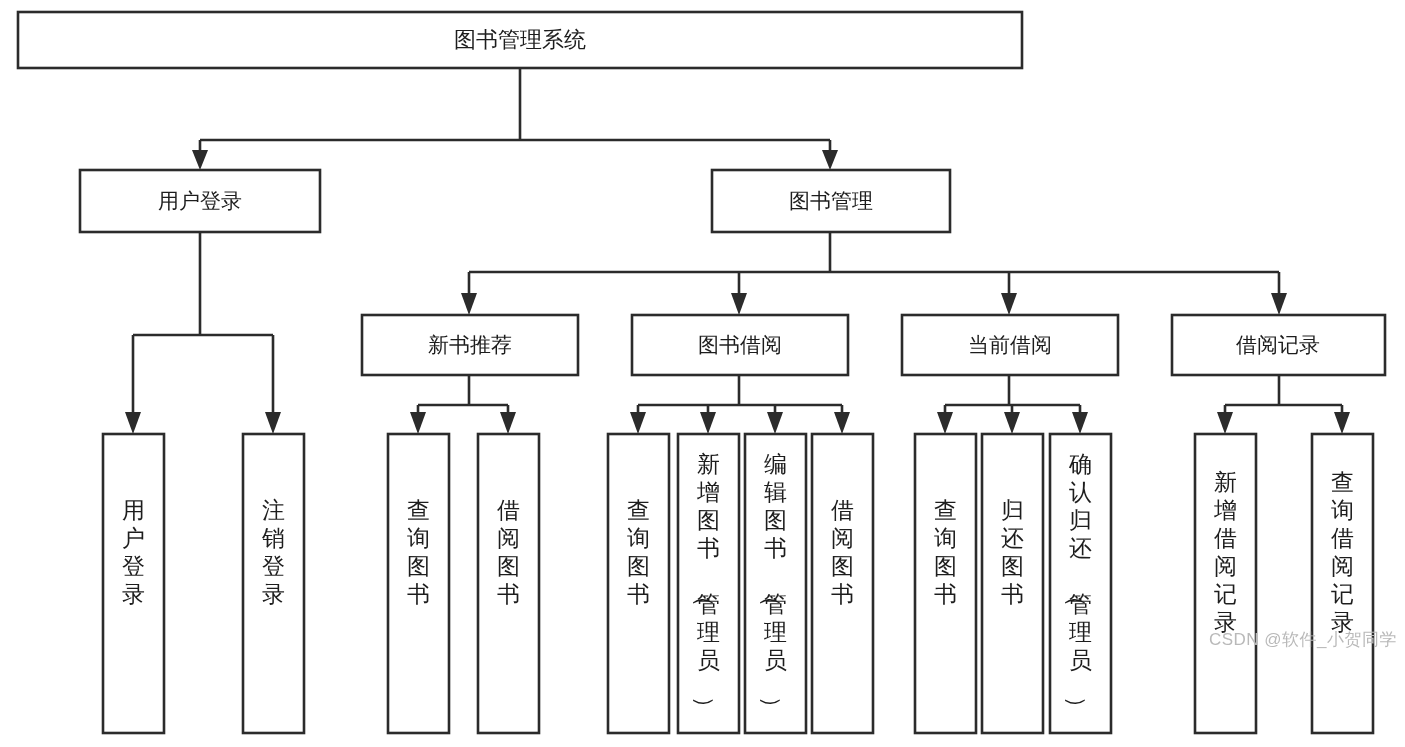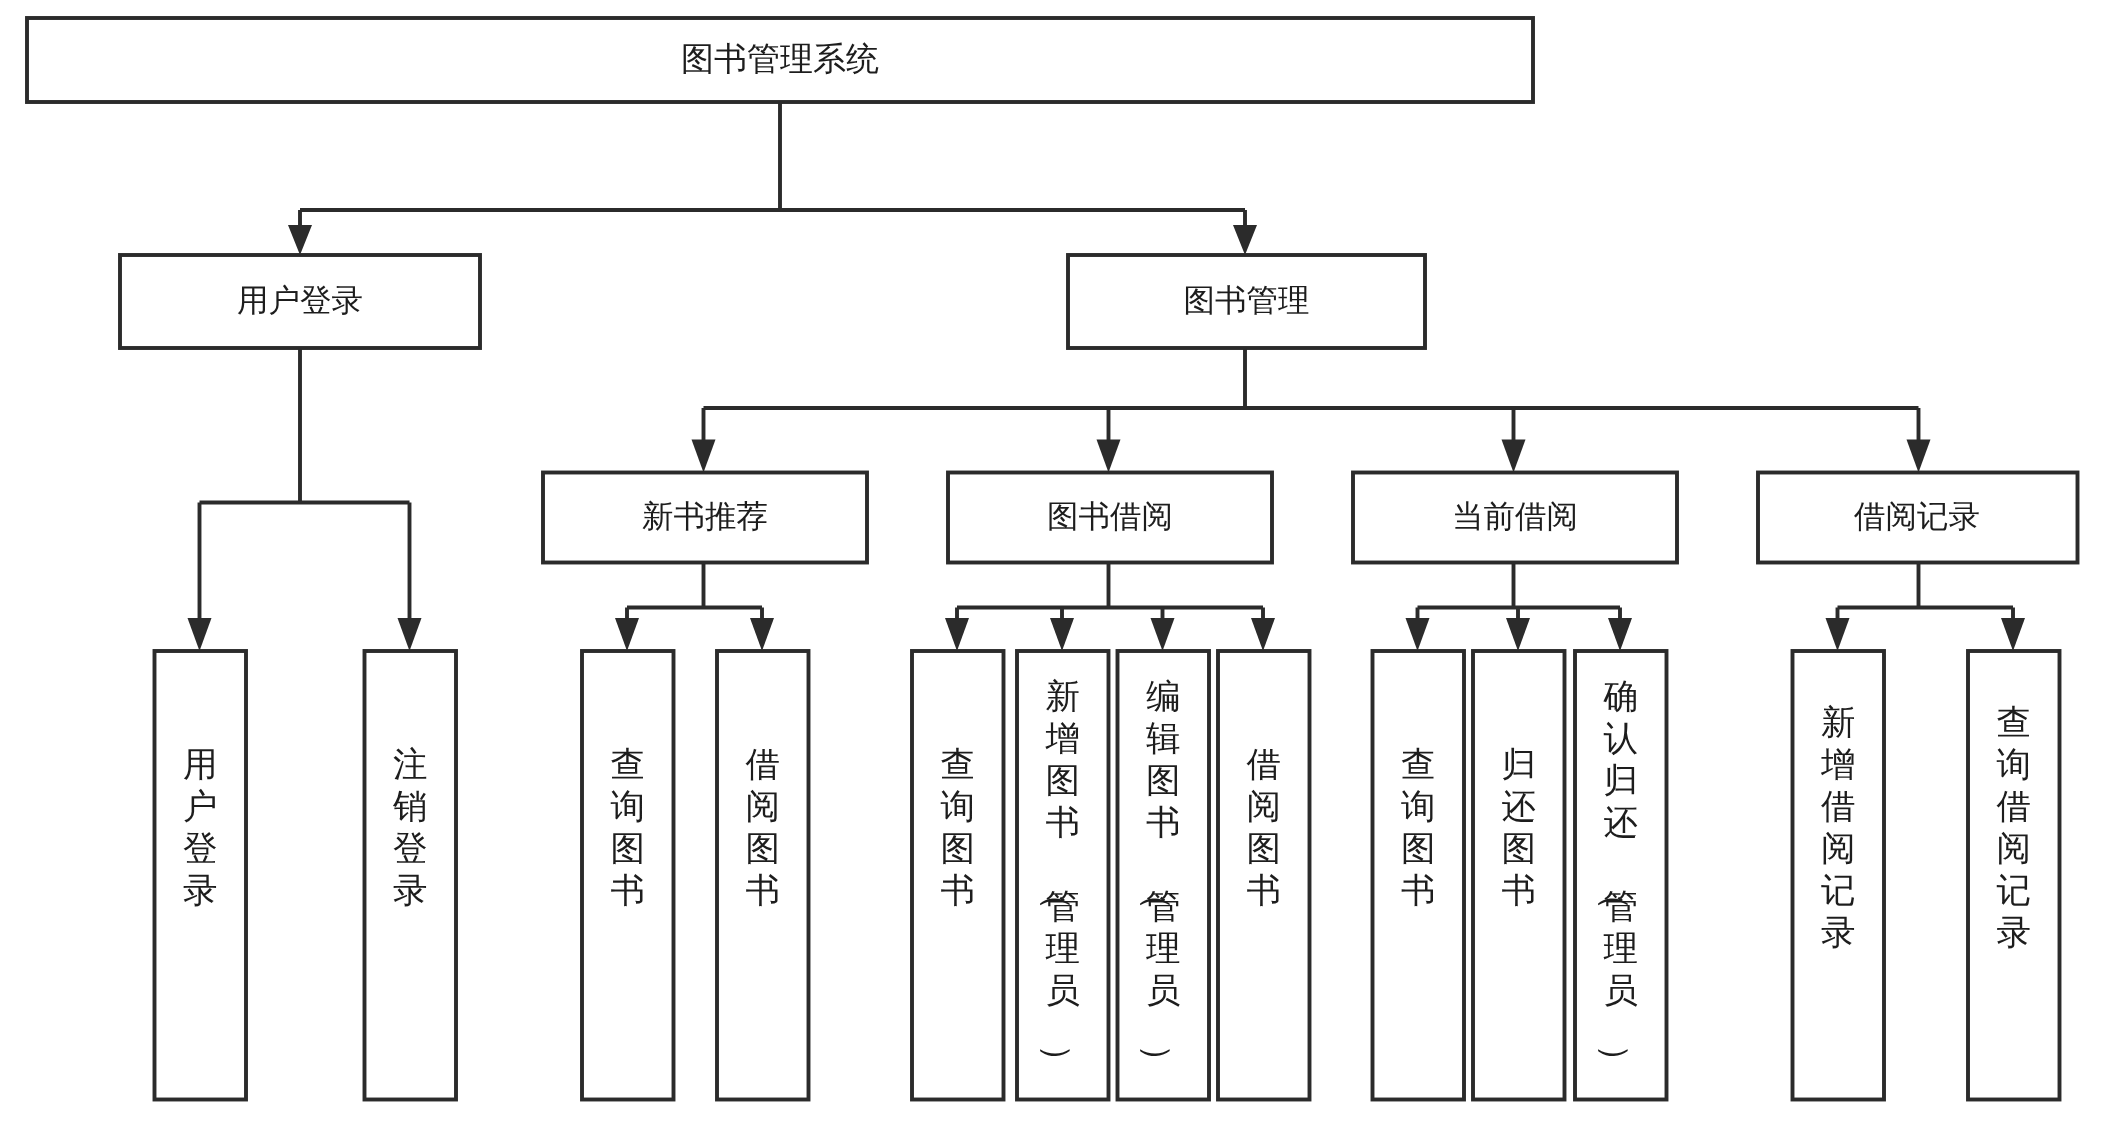--- a/index.html
+++ b/index.html
@@ -220,13 +220,14 @@
           <rect class="node-rect" x="1195" y="434" width="61" height="299"></rect>
           <text class="leaf-char" x="1225.5" y="483.5" aria-label="新增借阅记录"><tspan x="1225.5" dy="0">新</tspan><tspan x="1225.5" dy="28">增</tspan><tspan x="1225.5" dy="28">借</tspan><tspan x="1225.5" dy="28">阅</tspan><tspan x="1225.5" dy="28">记</tspan><tspan x="1225.5" dy="28">录</tspan></text>
         </g>
         <g>
           <rect class="node-rect" x="1312" y="434" width="61" height="299"></rect>
           <text class="leaf-char" x="1342.5" y="483.5" aria-label="查询借阅记录"><tspan x="1342.5" dy="0">查</tspan><tspan x="1342.5" dy="28">询</tspan><tspan x="1342.5" dy="28">借</tspan><tspan x="1342.5" dy="28">阅</tspan><tspan x="1342.5" dy="28">记</tspan><tspan x="1342.5" dy="28">录</tspan></text>
         </g>
       </g>
   </svg>
 
+  <div class="watermark">CSDN @软件_小贺同学</div>
 </div>
 
 </body></html>

